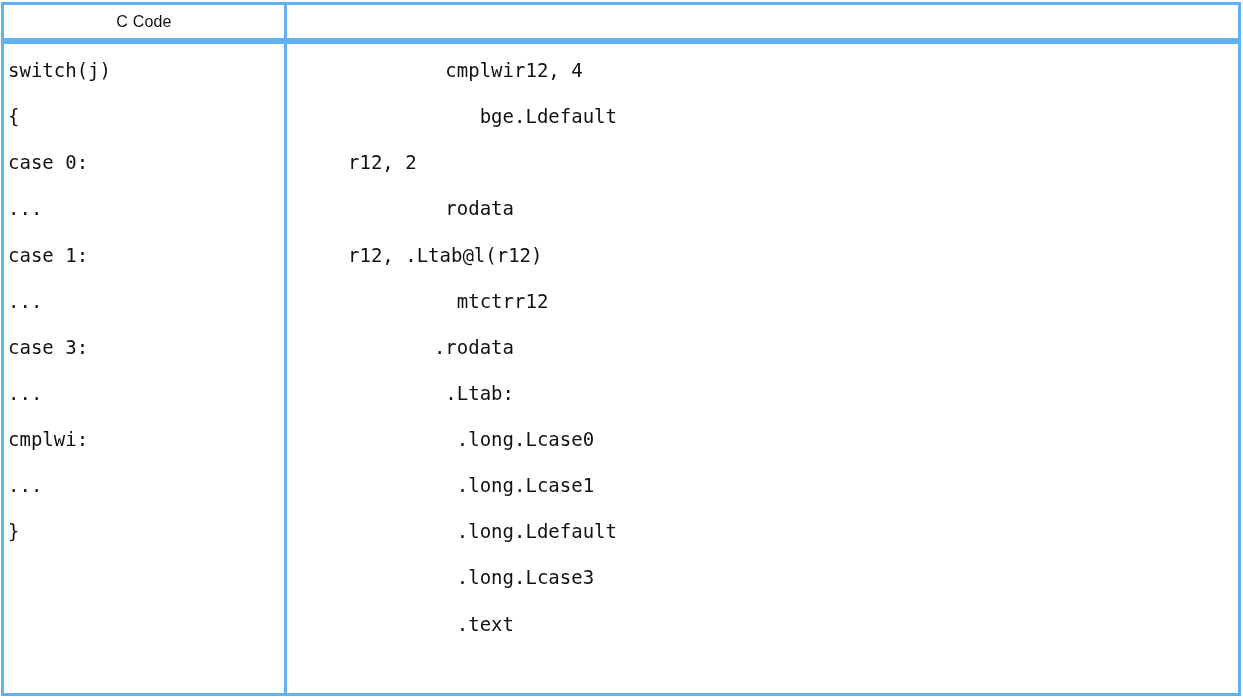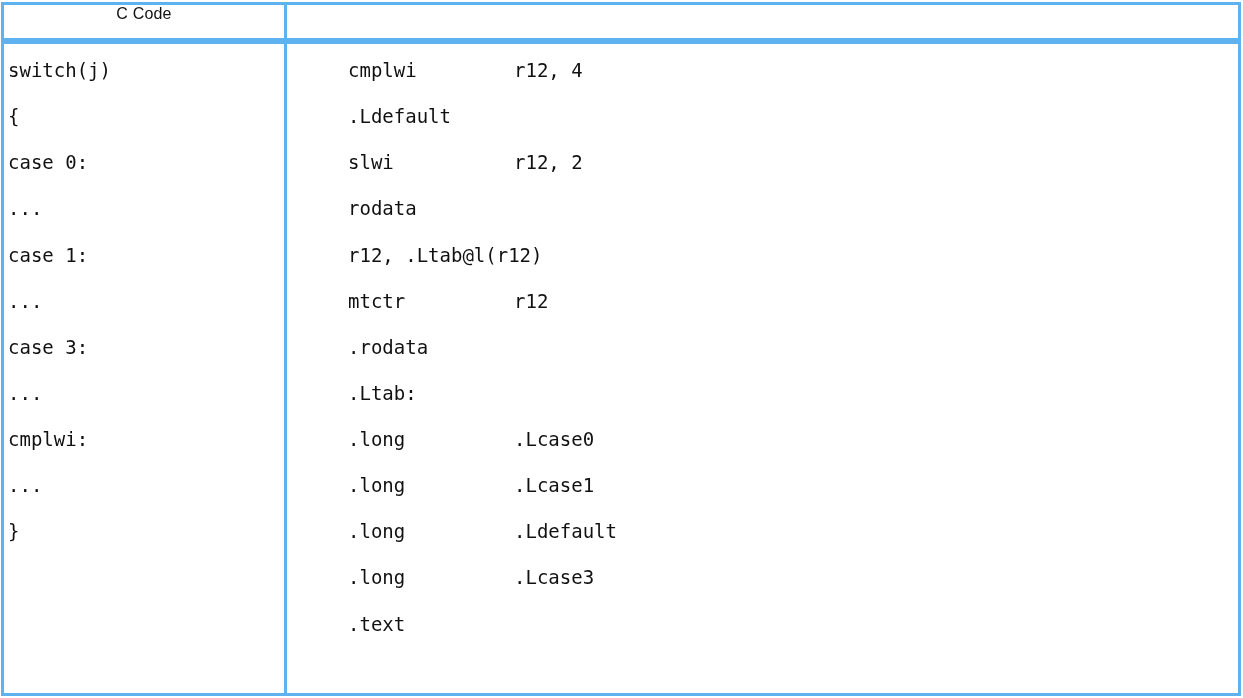--- a/index.html
+++ b/index.html
@@ -16,21 +16,21 @@
   }
   .table {
     position: absolute;
     left: 1px; top: 2px; right: 2px; bottom: 2px;
     border: 3px solid var(--border-blue);
     background: var(--bg);
   }
   .header-row {
     height: 33px;
     display: flex;
-    align-items: flex-start;
+    align-items: center;
   }
   .header-cell {
     text-align: center;
     font-size: 16px;
     color: var(--text-color);
     letter-spacing: 0.2px;
   }
   .header-cell.left { width: 280px; }
   .header-cell.right { flex: 1; }
   .double-rule {
@@ -63,20 +63,21 @@
     align-items: center;
     font-family: "DejaVu Sans Mono", monospace;
     font-size: 19px;
     color: var(--text-color);
     white-space: pre;
   }
   .opcode {
     display: inline-block;
     width: 166px;
     flex: 0 0 166px;
+    text-align: right;
   }
   .operands { display: inline-block; }
 </style>
 </head>
 <body>
 
 <div class="table">
   <div class="header-row">
     <div class="header-cell left">C Code</div>
   </div>
@@ -90,22 +91,22 @@
         <div class="line">case 1:</div>
         <div class="line">...</div>
         <div class="line">case 3:</div>
         <div class="line">...</div>
         <div class="line">cmplwi:</div>
         <div class="line">...</div>
         <div class="line">}</div>
       </div>
     <div class="col right">
         <div class="line"><span class="opcode">cmplwi</span><span class="operands">r12, 4</span></div>
-        <div class="line"><span class="operands">.Ldefault</span></div>
-        <div class="line"><span class="opcode">slwi</span><span class="operands">r12, 2</span></div>
+        <div class="line"><span class="opcode">bge</span><span class="operands">.Ldefault</span></div>
+        <div class="line"><span class="operands">r12, 2</span></div>
         <div class="line"><span class="opcode">rodata</span></div>
         <div class="line"><span class="operands">r12, .Ltab@l(r12)</span></div>
         <div class="line"><span class="opcode">mtctr</span><span class="operands">r12</span></div>
         <div class="line"><span class="opcode">.rodata</span></div>
         <div class="line"><span class="opcode">.Ltab:</span></div>
         <div class="line"><span class="opcode">.long</span><span class="operands">.Lcase0</span></div>
         <div class="line"><span class="opcode">.long</span><span class="operands">.Lcase1</span></div>
         <div class="line"><span class="opcode">.long</span><span class="operands">.Ldefault</span></div>
         <div class="line"><span class="opcode">.long</span><span class="operands">.Lcase3</span></div>
         <div class="line"><span class="opcode">.text</span></div>

